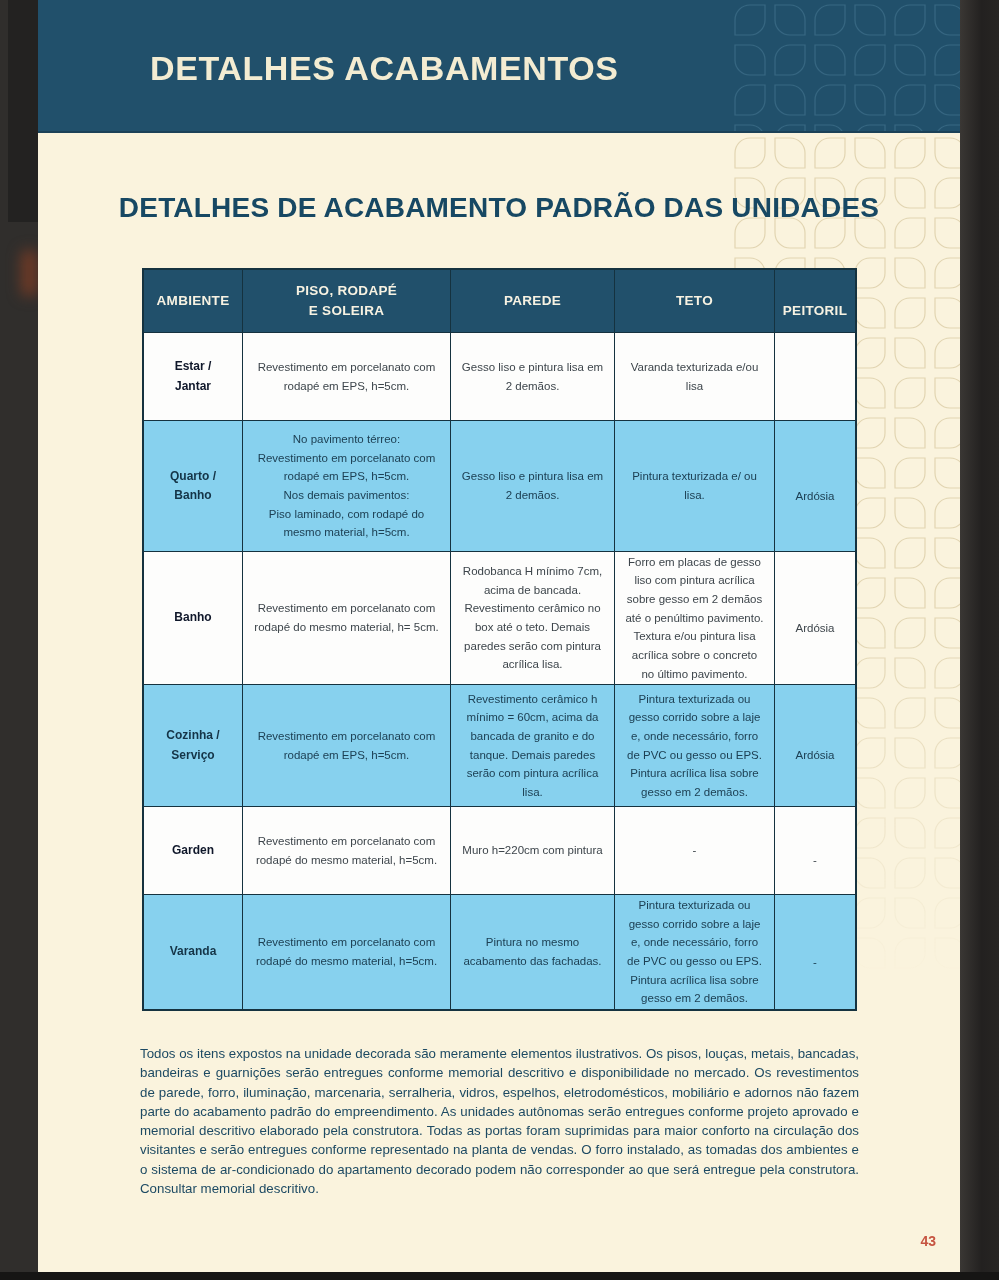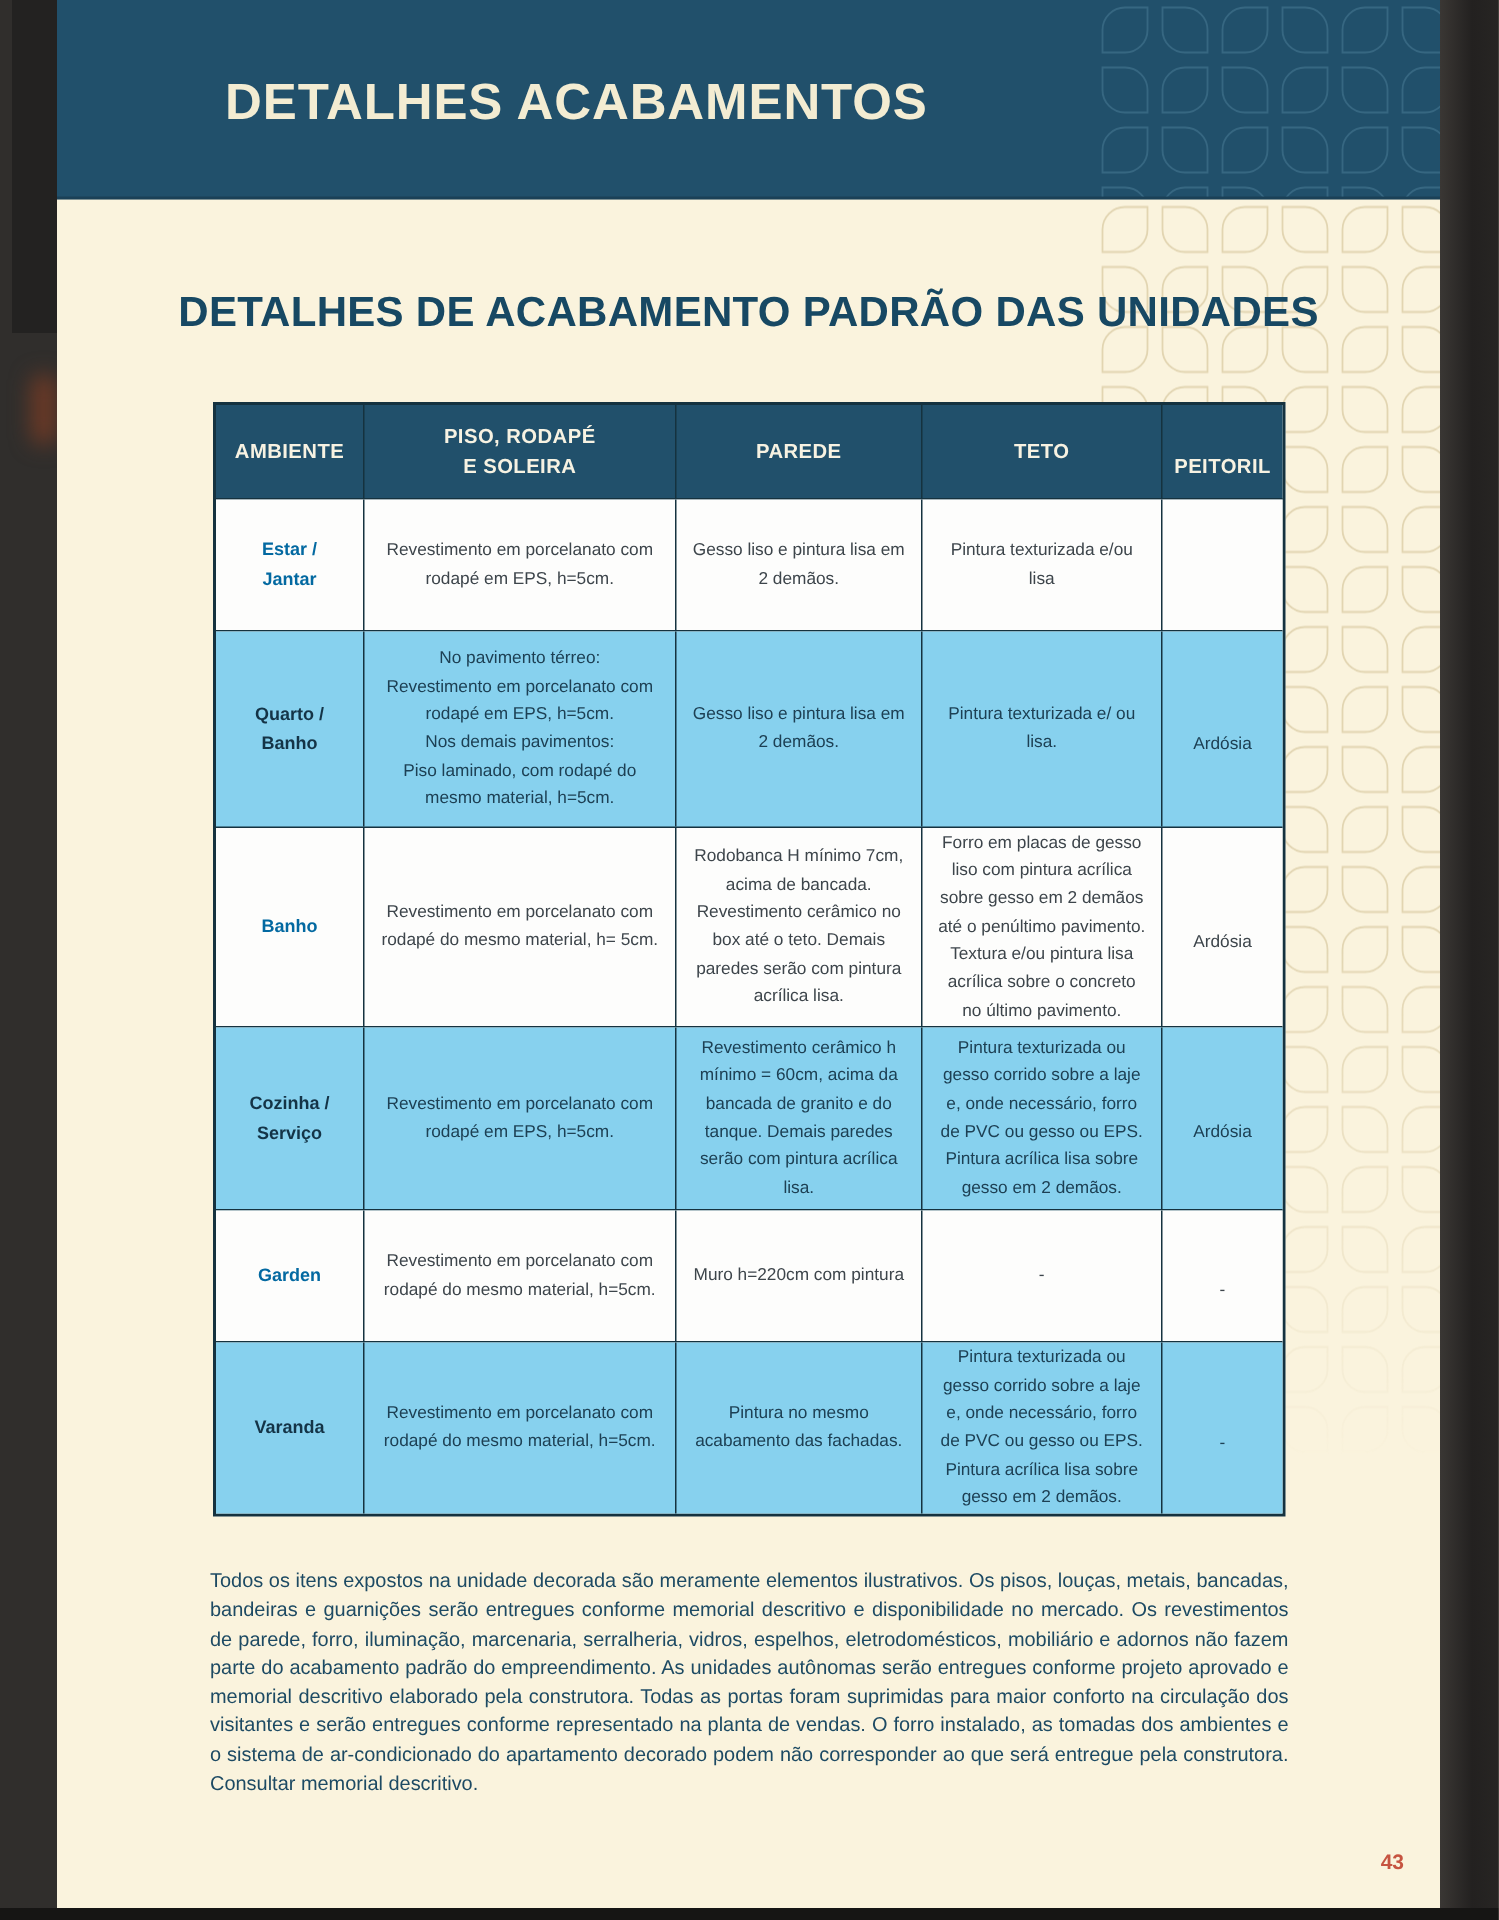--- a/index.html
+++ b/index.html
@@ -55,21 +55,21 @@
     text-align:center;padding:6px 9px;font-size:11.5px;line-height:1.62;white-space:pre-line;}
   .cell:last-child{border-right:none;margin-top:20px;}
   .w0{width:99px;}.w1{width:208px;}.w2{width:164px;}.w3{width:160px;}.w4{width:80px;}
   .t-head{background:var(--teal);height:63px;}
   .t-head .cell{color:#f7f2e2;font-weight:bold;font-size:13.5px;line-height:1.45;letter-spacing:.3px;}
   .white{background:var(--row-white);}
   .white .cell{color:var(--ink-white-row);}
   .blue{background:var(--row-blue);}
   .blue .cell{color:var(--ink-blue-row);}
   .amb{font-weight:bold;font-size:12px;}
-  .white .amb{color:#0369a1;}
+  .white .amb{color:#0f172a;}
   .blue .amb{color:#143447;}
   .hr0{height:88px;}.hr1{height:131px;}.hr2{height:133px;}
   .hr3{height:122px;}.hr4{height:88px;}.hr5{height:114px;}
 
   .disclaimer{position:absolute;left:102px;top:1044px;width:719px;color:#1d4a63;
     font-size:13.3px;line-height:19.3px;text-align:justify;white-space:pre-line;}
 
   .page-number{position:absolute;right:24px;top:1233px;color:var(--accent);
     font-size:14px;font-weight:bold;}
 </style>
@@ -129,21 +129,21 @@
         <div class="cell w2">PAREDE</div>
         <div class="cell w3">TETO</div>
         <div class="cell w4">PEITORIL</div>
       </div>
 
       <div class="t-row white hr0">
         <div class="cell w0 amb">Estar /
 Jantar</div>
         <div class="cell w1">Revestimento em porcelanato com rodapé em EPS, h=5cm.</div>
         <div class="cell w2">Gesso liso e pintura lisa em 2 demãos.</div>
-        <div class="cell w3">Pintura texturizada e/ou lisa</div>
+        <div class="cell w3">Varanda texturizada e/ou lisa</div>
         <div class="cell w4"></div>
       </div>
 
       <div class="t-row blue hr1">
         <div class="cell w0 amb">Quarto /
 Banho</div>
         <div class="cell w1">No pavimento térreo:
 Revestimento em porcelanato com rodapé em EPS, h=5cm.
 Nos demais pavimentos:
 Piso laminado, com rodapé do mesmo material, h=5cm.</div>

